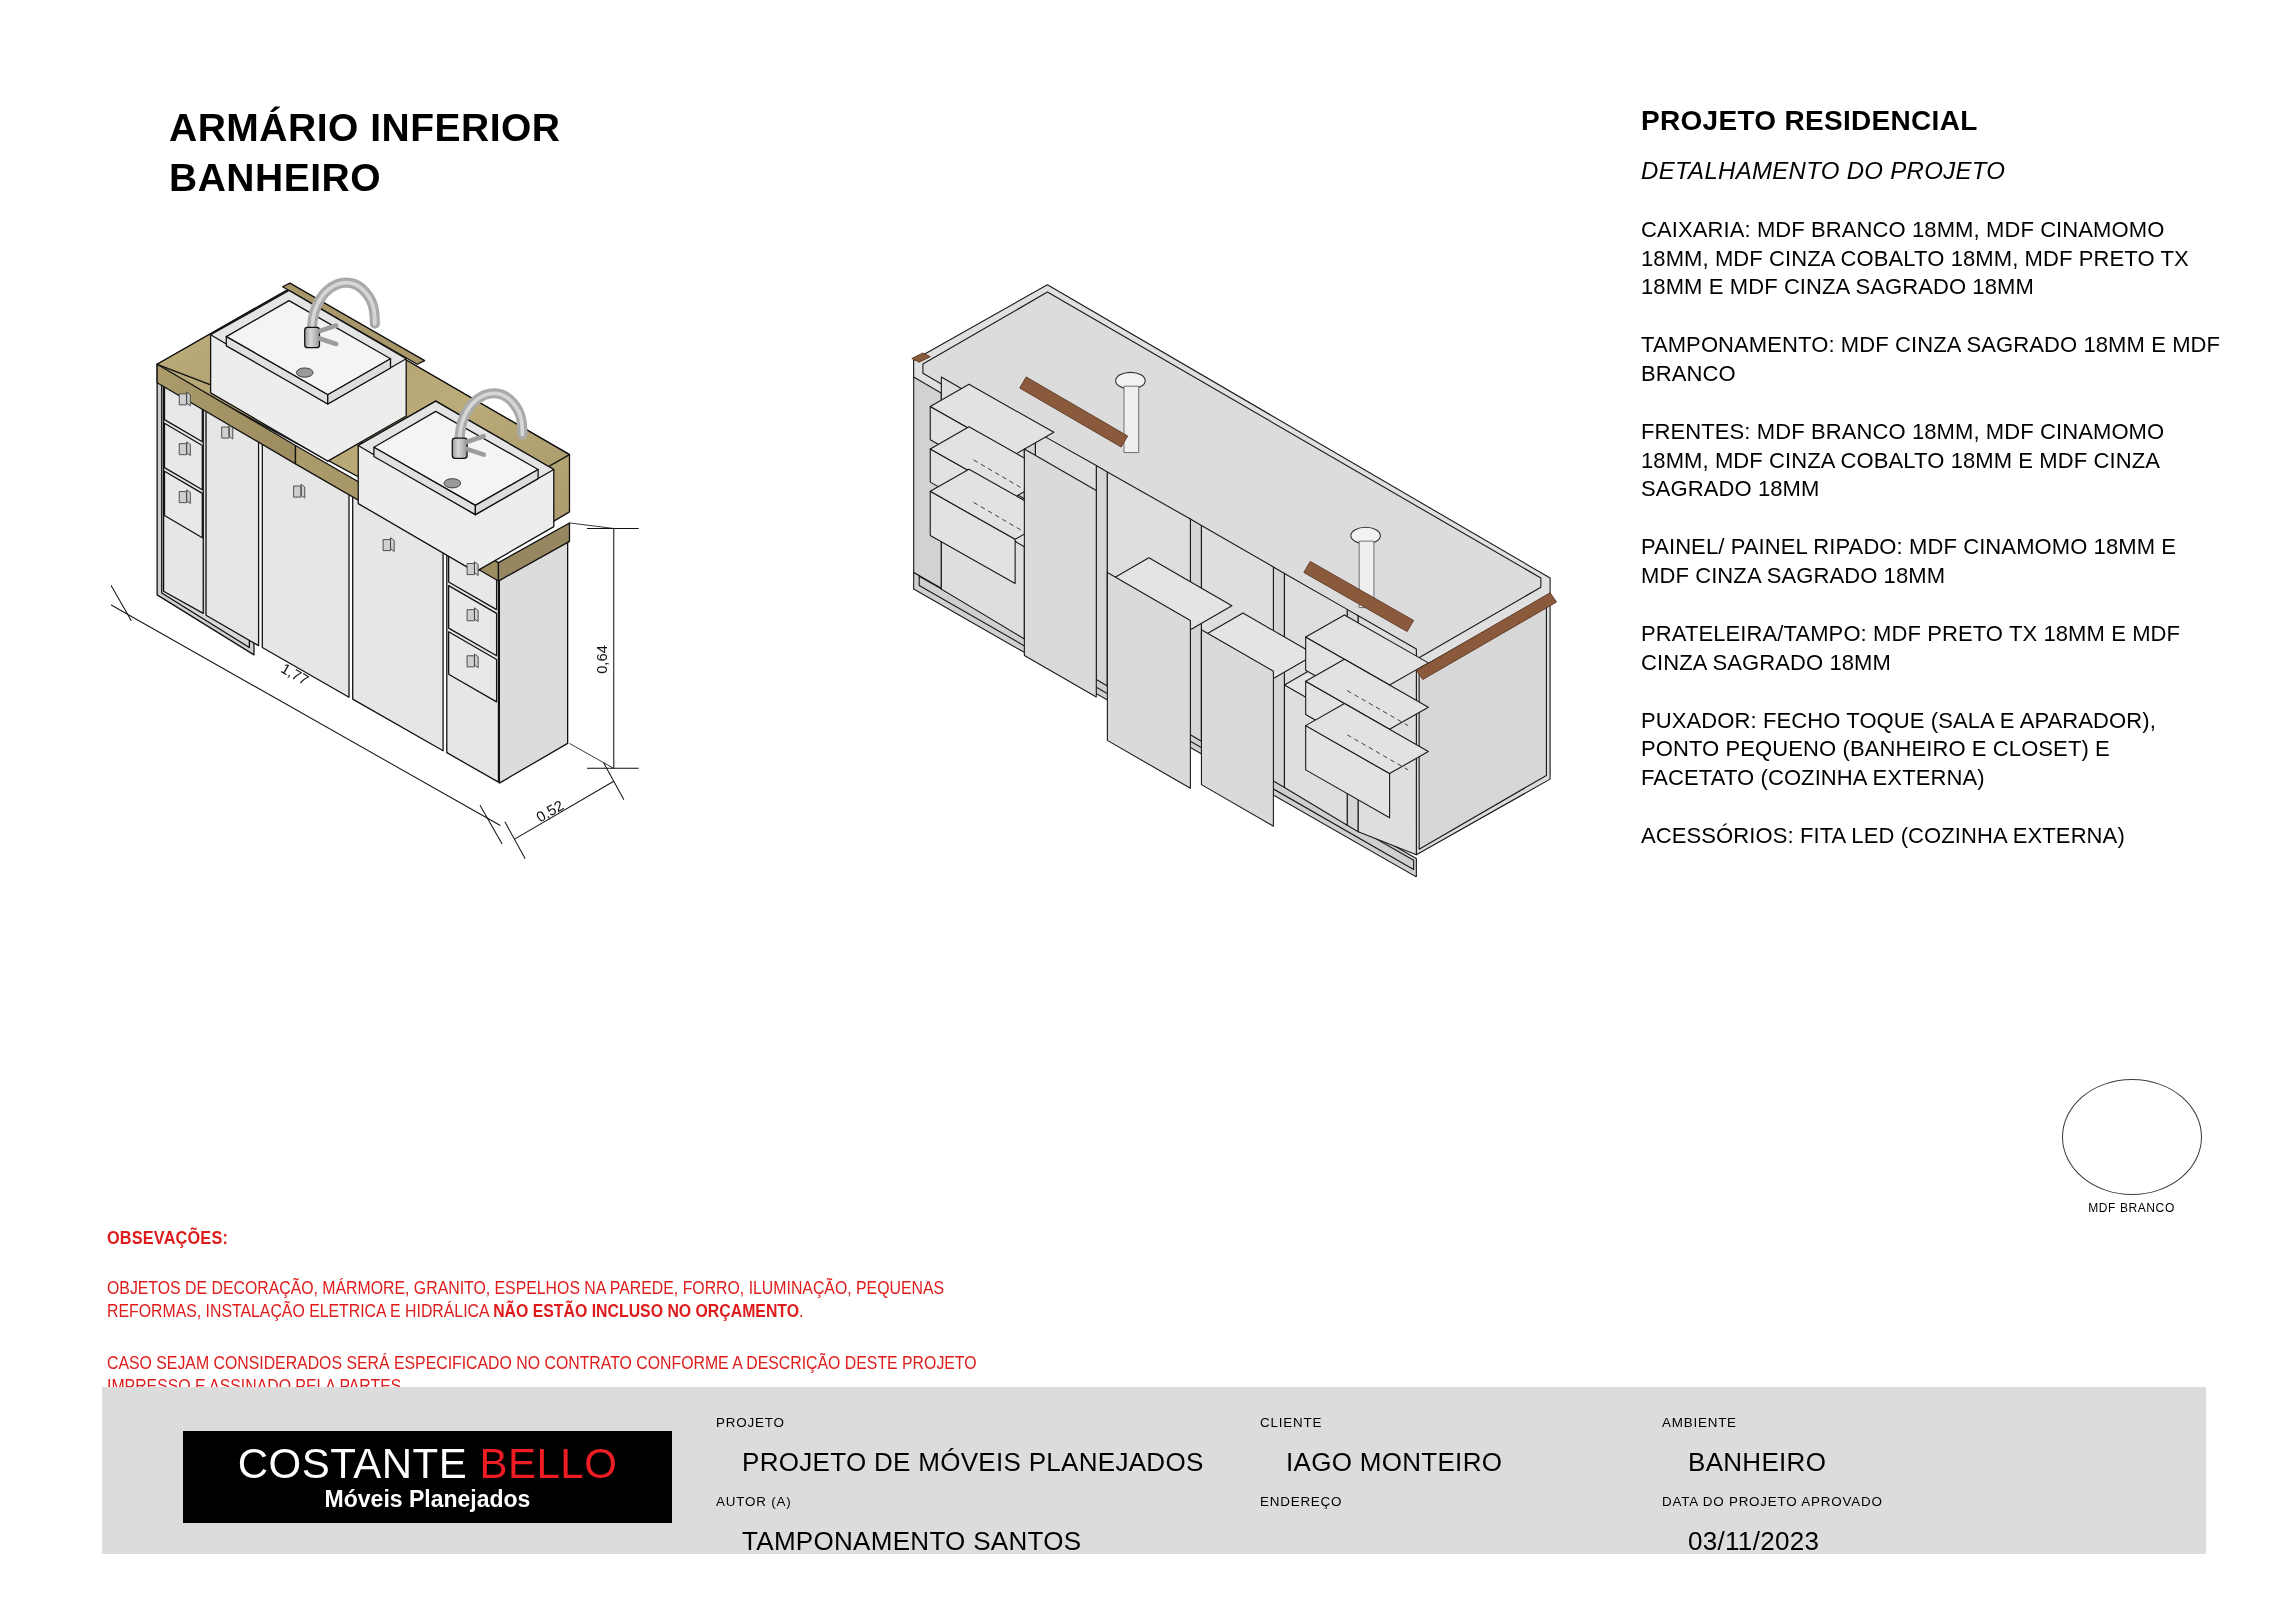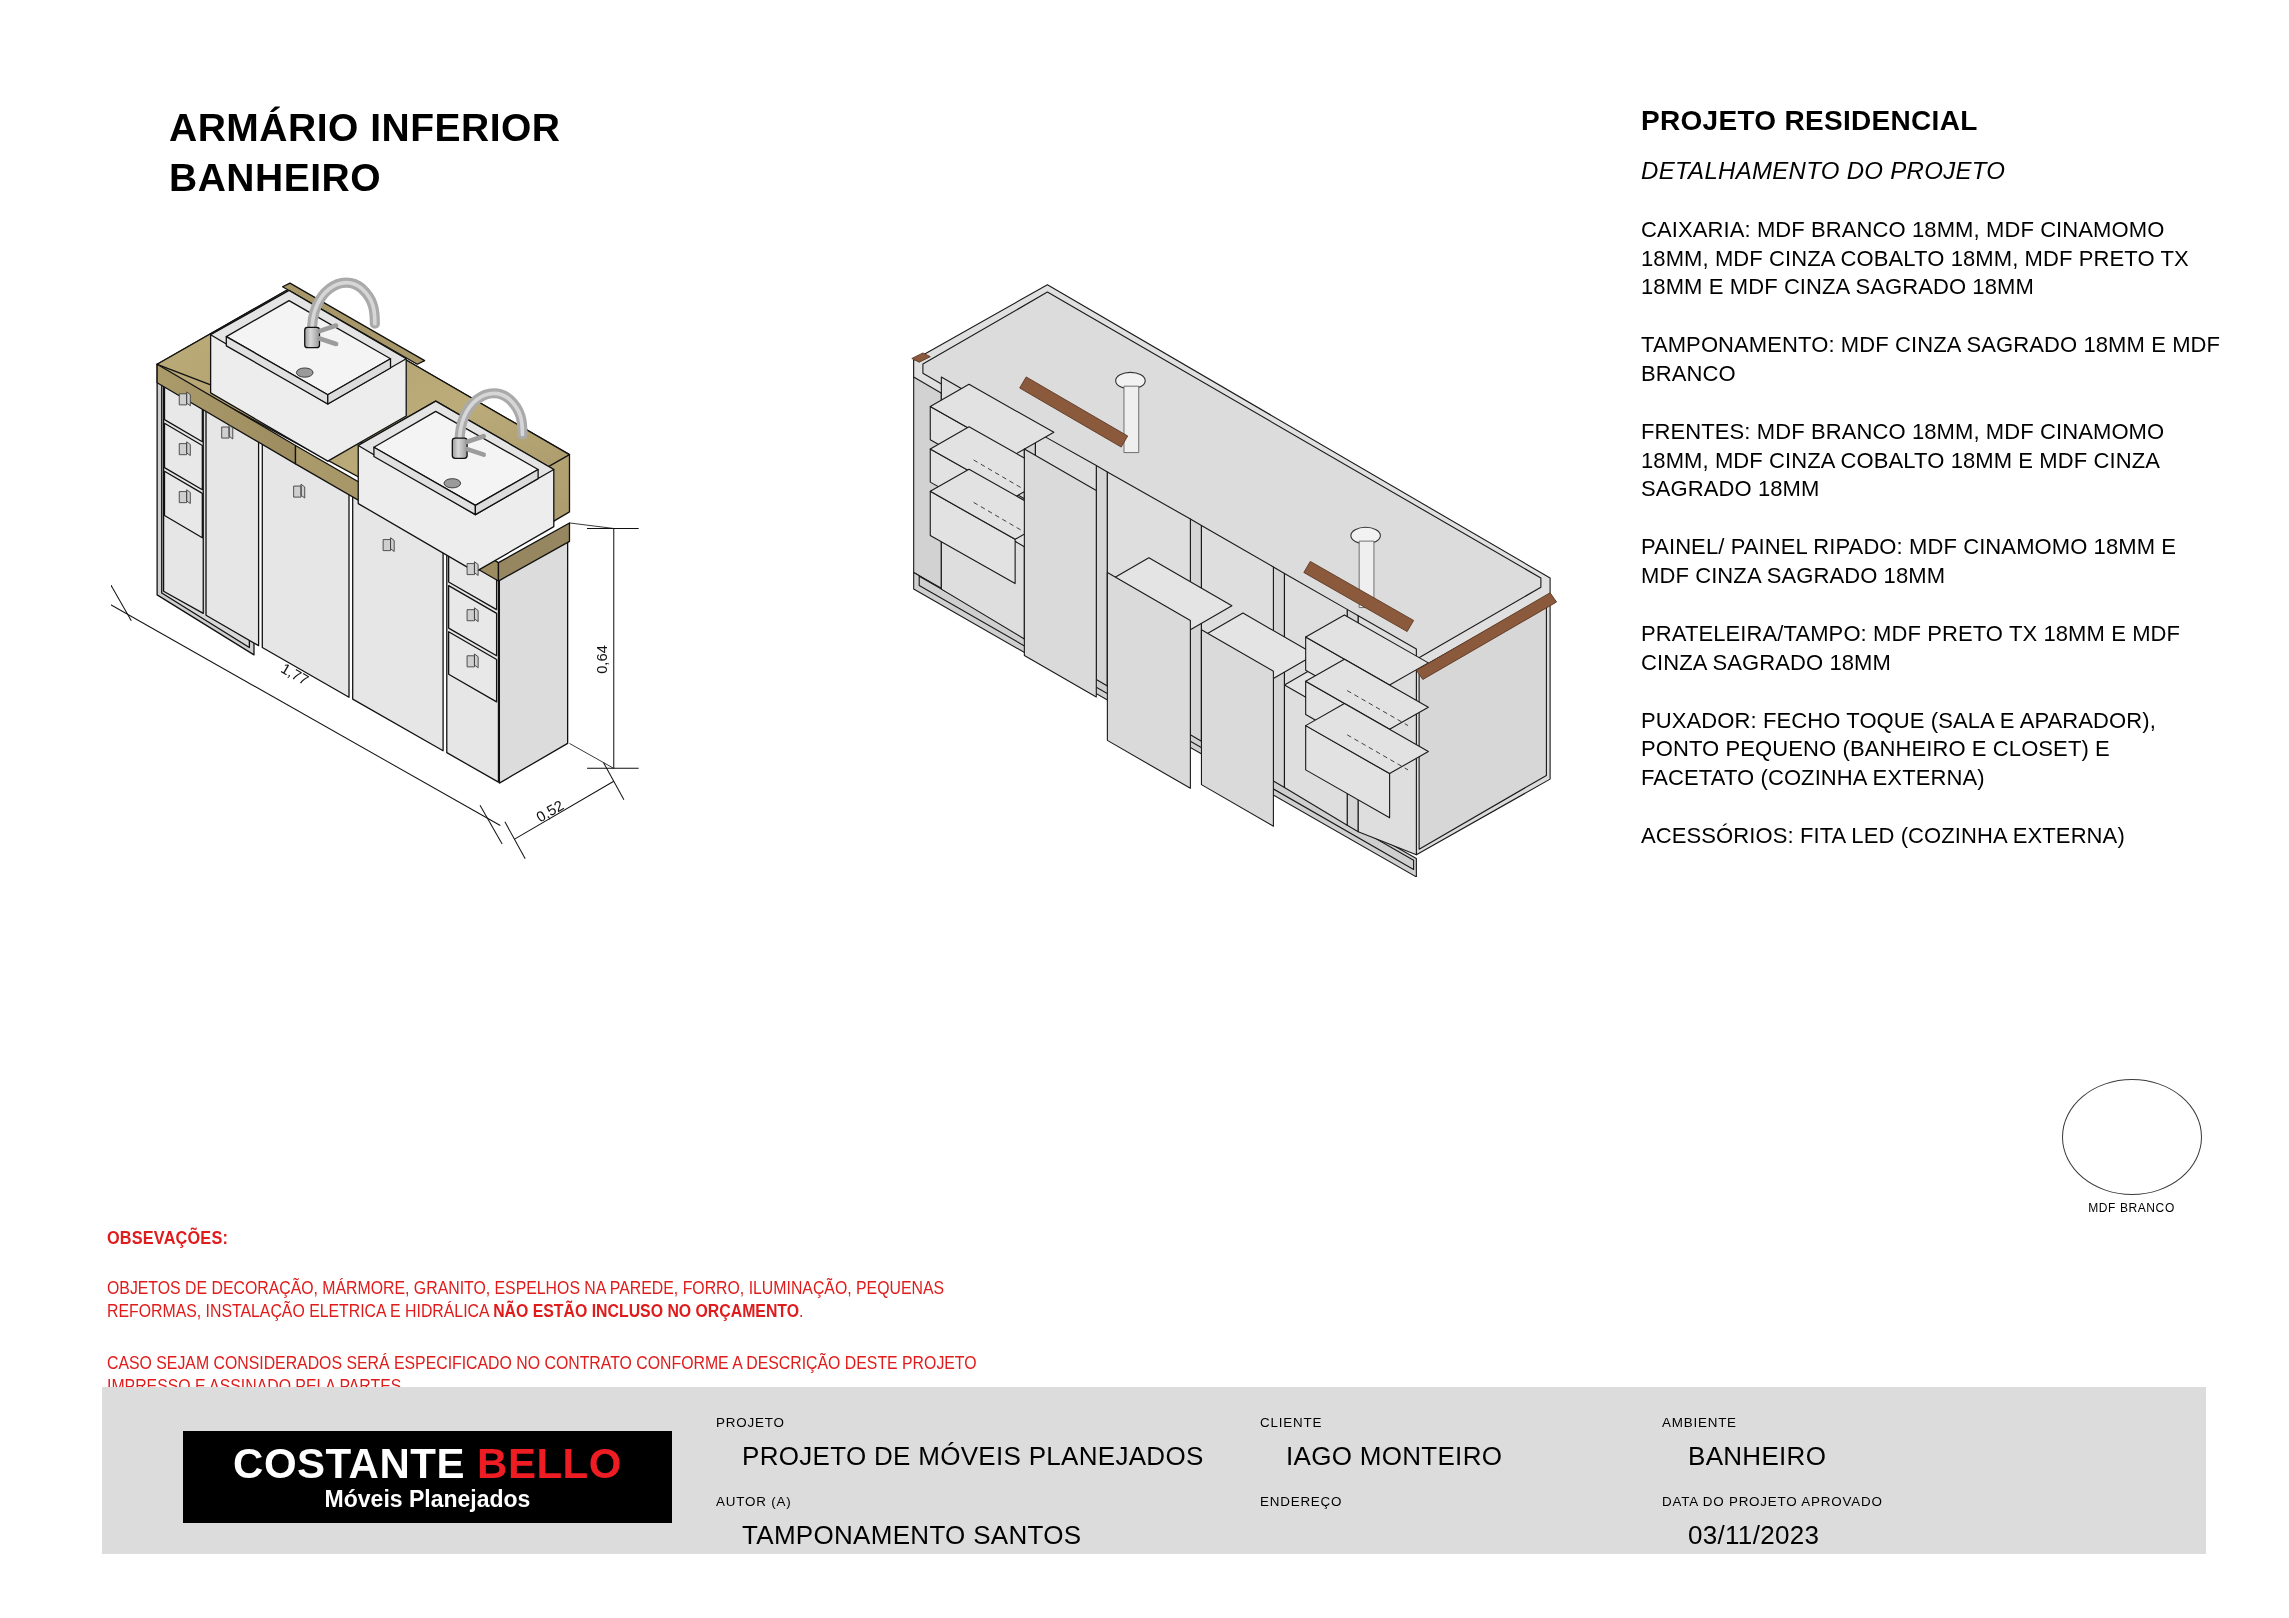--- a/index.html
+++ b/index.html
@@ -60,31 +60,31 @@
   
   #titleblock{
     left:102px;top:1387px;width:2104px;height:167px;
     background:#dcdcdc;
   }
   #logo{
     position:absolute;left:81px;top:44px;width:489px;height:92px;
     background:#000;color:#fff;text-align:center;
     display:flex;flex-direction:column;justify-content:center;
   }
-  #logo-main{font-size:42px;font-weight:bold;letter-spacing:0.5px;line-height:1;}
+  #logo-main{font-size:42px;font-weight:normal;letter-spacing:0.5px;line-height:1;}
   #logo-main .red{color:#ee1c23;}
   #logo-sub{font-size:23px;font-weight:bold;margin-top:3px;line-height:1;}
 
   .tb-field{position:absolute;}
   .tb-label{
     font-size:13.4px;letter-spacing:0.8px;color:#000000;
     font-family:"Liberation Sans Narrow","Liberation Sans",sans-serif;
   }
   .tb-value{
-    font-size:26px;letter-spacing:0.3px;margin-top:11px;margin-left:26px;
+    font-size:26px;letter-spacing:0.3px;margin-top:17px;margin-left:26px;
     white-space:nowrap;min-height:29.5px;
   }
 
   
   #view-left{left:111px;top:235px;}
   #view-right{left:886px;top:268px;}
 </style>
 </head>
 <body>
 

